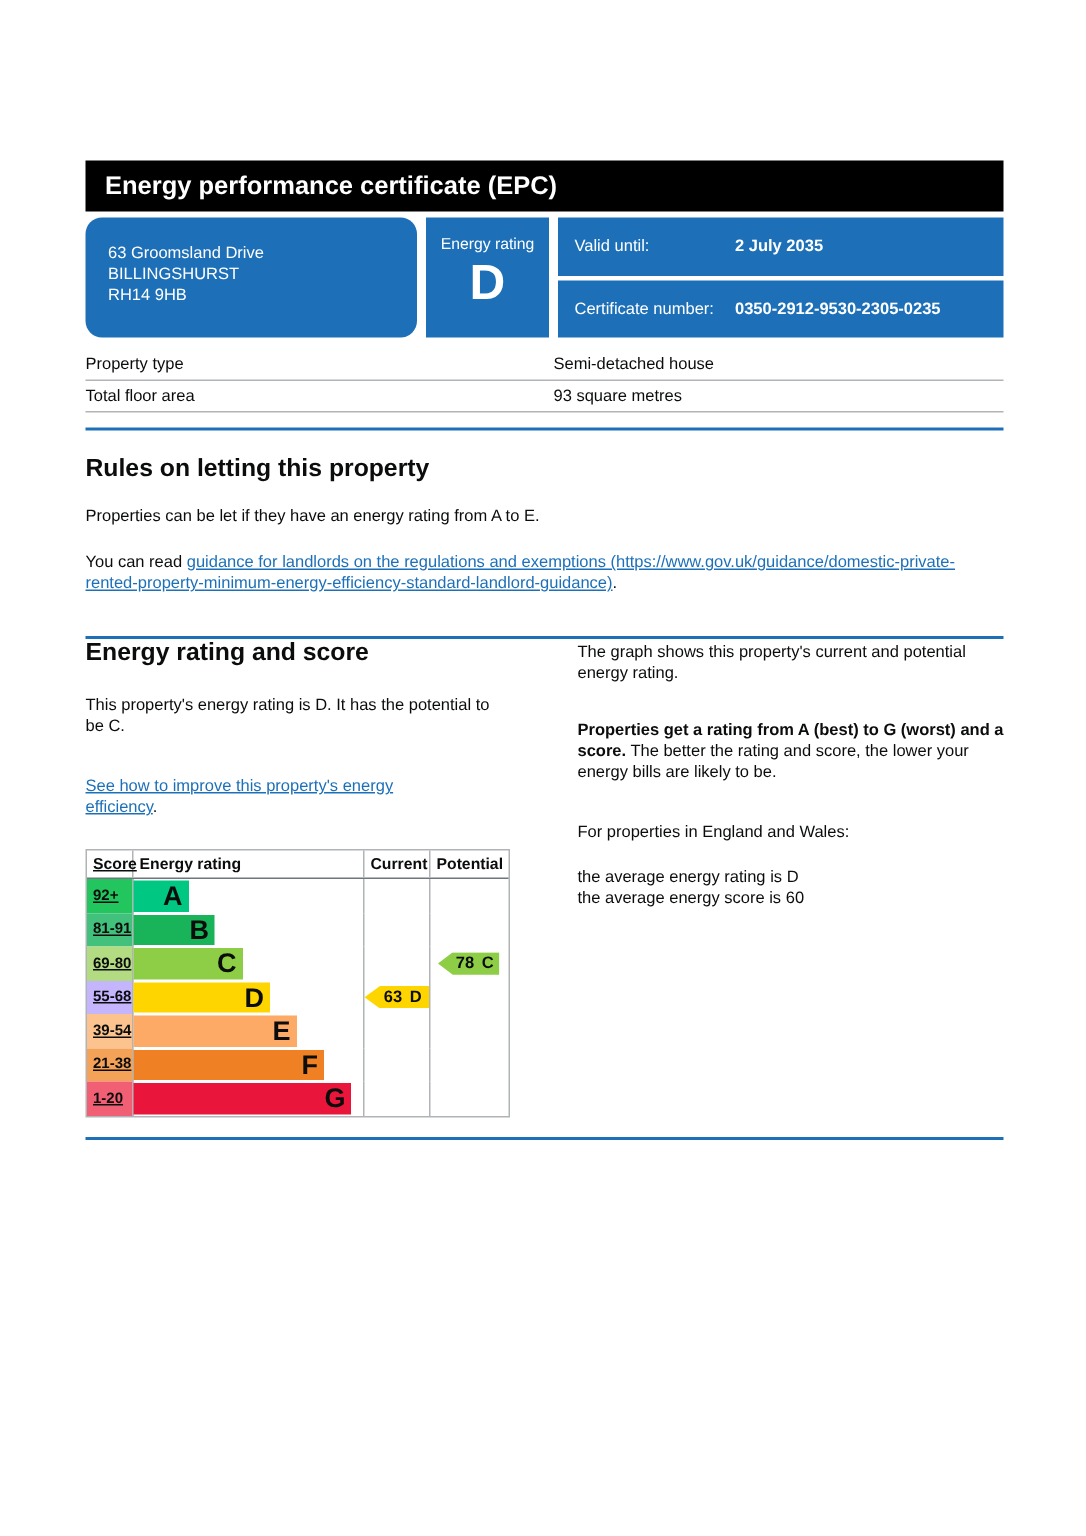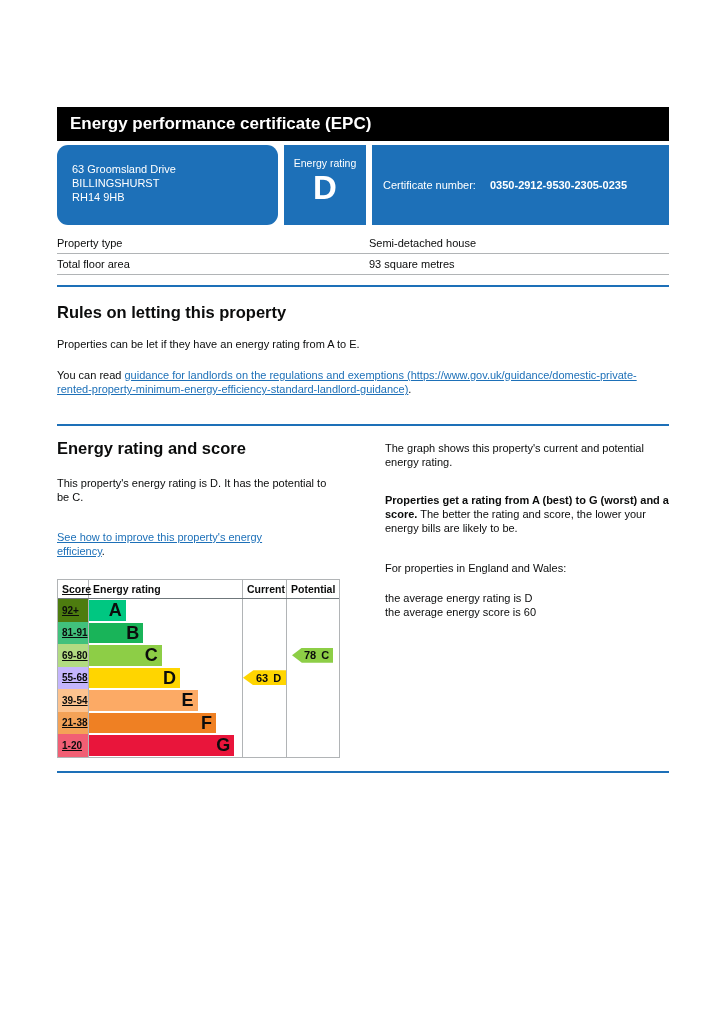--- a/index.html
+++ b/index.html
@@ -38,21 +38,21 @@
   .divider.d2 { margin-top:28px; }
   .divider.d3 { margin-top:13px; }
 
   h2 { font-size:16.5px; margin:16px 0 0; font-weight:bold; }
   p { font-size:11px; line-height:14px; margin:15px 0 0; }
   a { color:var(--blue); text-decoration:underline; cursor:pointer; }
 
   .rules-section p.linkpara { margin-top:17px; }
 
   
-  .columns { display:flex; gap:45px; margin-top:13px; }
+  .columns { display:flex; gap:45px; margin-top:0; }
   .col-left { width:283px; flex:none; }
   .col-right { width:284px; flex:none; }
   .col-left h2 { margin-top:0; }
   .col-left .lead { margin-top:18px; }
   .col-left .improve { margin-top:26px; max-width:250px; }
   .col-right p:first-child { margin-top:2px; }
   .col-right .boldlead { margin-top:24px; }
   .col-right .ew { margin-top:26px; }
   .col-right .avg { margin-top:16px; }
   b,strong { font-weight:bold; }
@@ -95,20 +95,24 @@
       <div>63 Groomsland Drive</div>
       <div>BILLINGSHURST</div>
       <div>RH14 9HB</div>
     </div>
     <div class="rating-box">
       <div class="rating-label">Energy rating</div>
       <div class="rating-value">D</div>
     </div>
     <div class="cert-col">
       <div class="cert-cell">
+        <span class="cell-label">Valid until:</span>
+        <span class="cell-value">2 July 2035</span>
+      </div>
+      <div class="cert-cell">
         <span class="cell-label">Certificate number:</span>
         <span class="cell-value">0350-2912-9530-2305-0235</span>
       </div>
     </div>
   </div>
 
   <div class="prop-table">
     <div class="prop-row">
       <span class="prop-label">Property type</span>
       <span class="prop-value">Semi-detached house</span>
@@ -137,21 +141,21 @@
 
       <div class="epc-chart">
         <div class="epc-header">
           <div class="epc-cell hc w-score">Score</div>
           <div class="epc-cell hc w-rating">Energy rating</div>
           <div class="epc-cell hc w-current">Current</div>
           <div class="epc-cell hc w-potential">Potential</div>
         </div>
         <div id="epc-rows">
             <div class="epc-row">
-              <div class="epc-cell epc-score w-score" style="background: #4d7c0f;">92+</div>
+              <div class="epc-cell epc-score w-score" style="background: #22c55e;">92+</div>
               <div class="epc-cell epc-rating w-rating">
                 <div class="epc-bar" style="width: 24%; background: rgb(0, 199, 129);">A</div>
               </div>
               <div class="epc-cell epc-current w-current"></div>
               <div class="epc-cell epc-potential w-potential"></div>
             </div>
             <div class="epc-row">
               <div class="epc-cell epc-score w-score" style="background: rgb(65, 193, 124); text-align: right;">81-91</div>
               <div class="epc-cell epc-rating w-rating">
                 <div class="epc-bar" style="width: 35.5%; background: rgb(25, 180, 89);">B</div>

